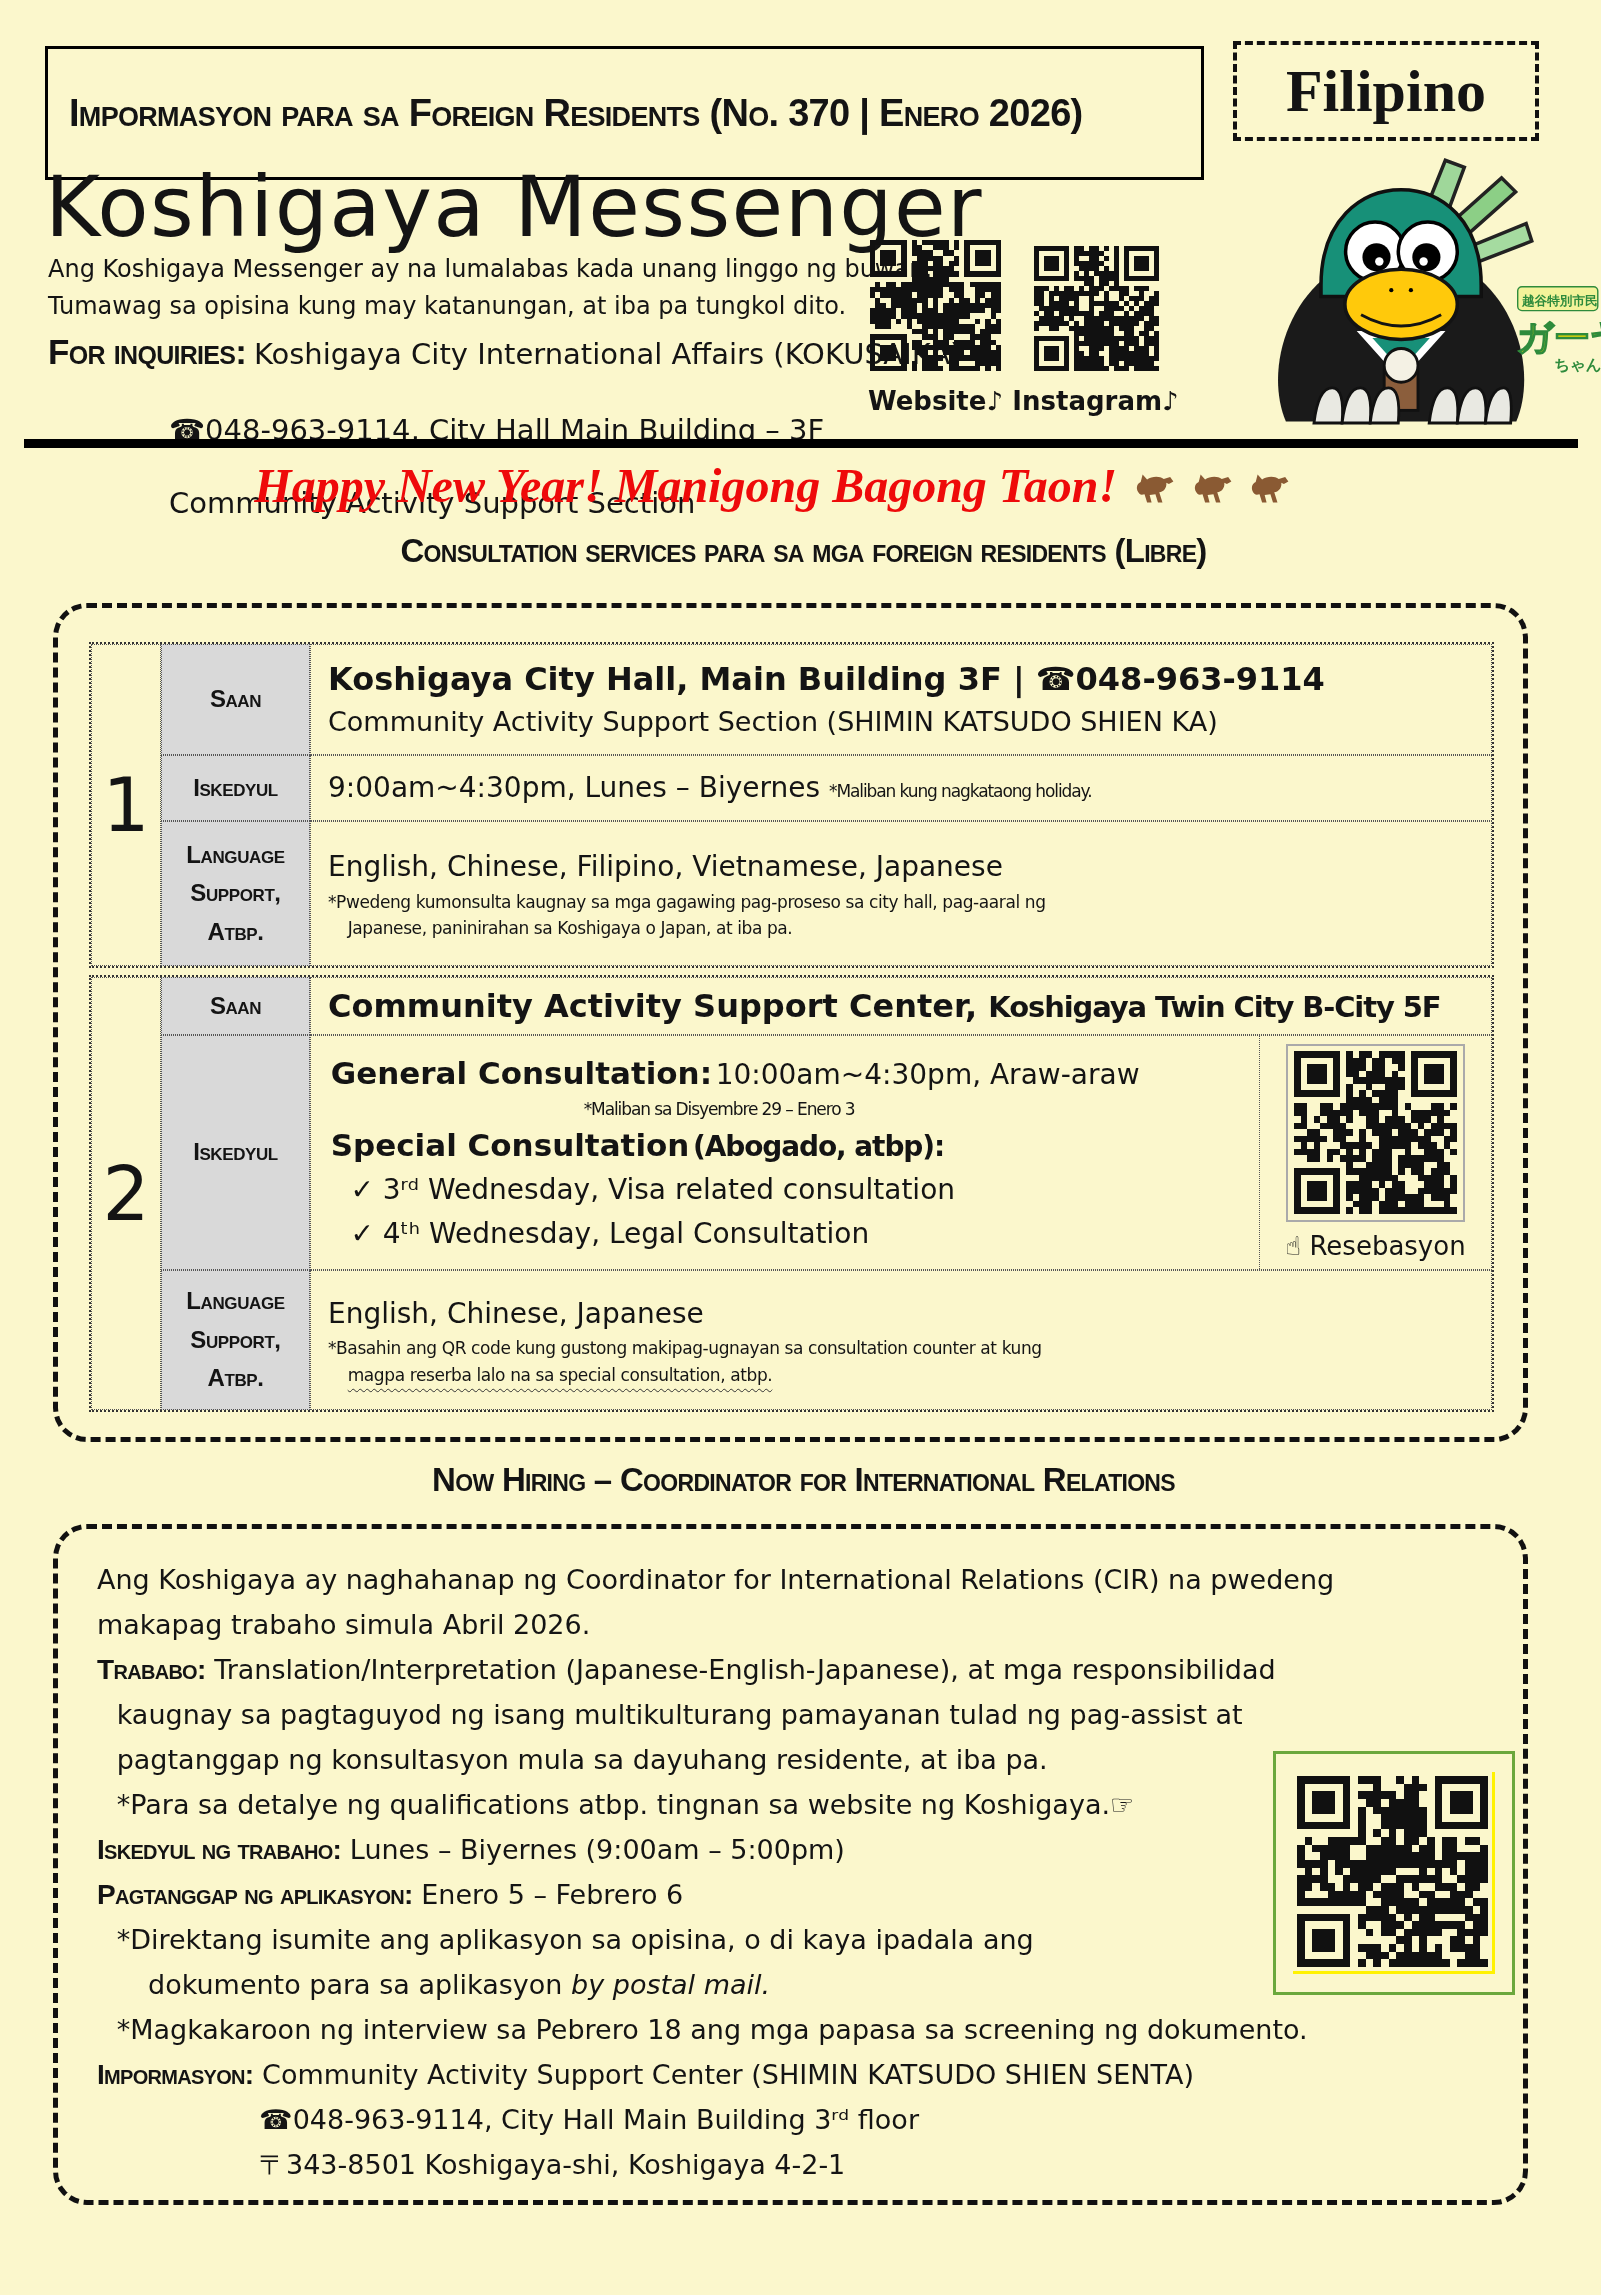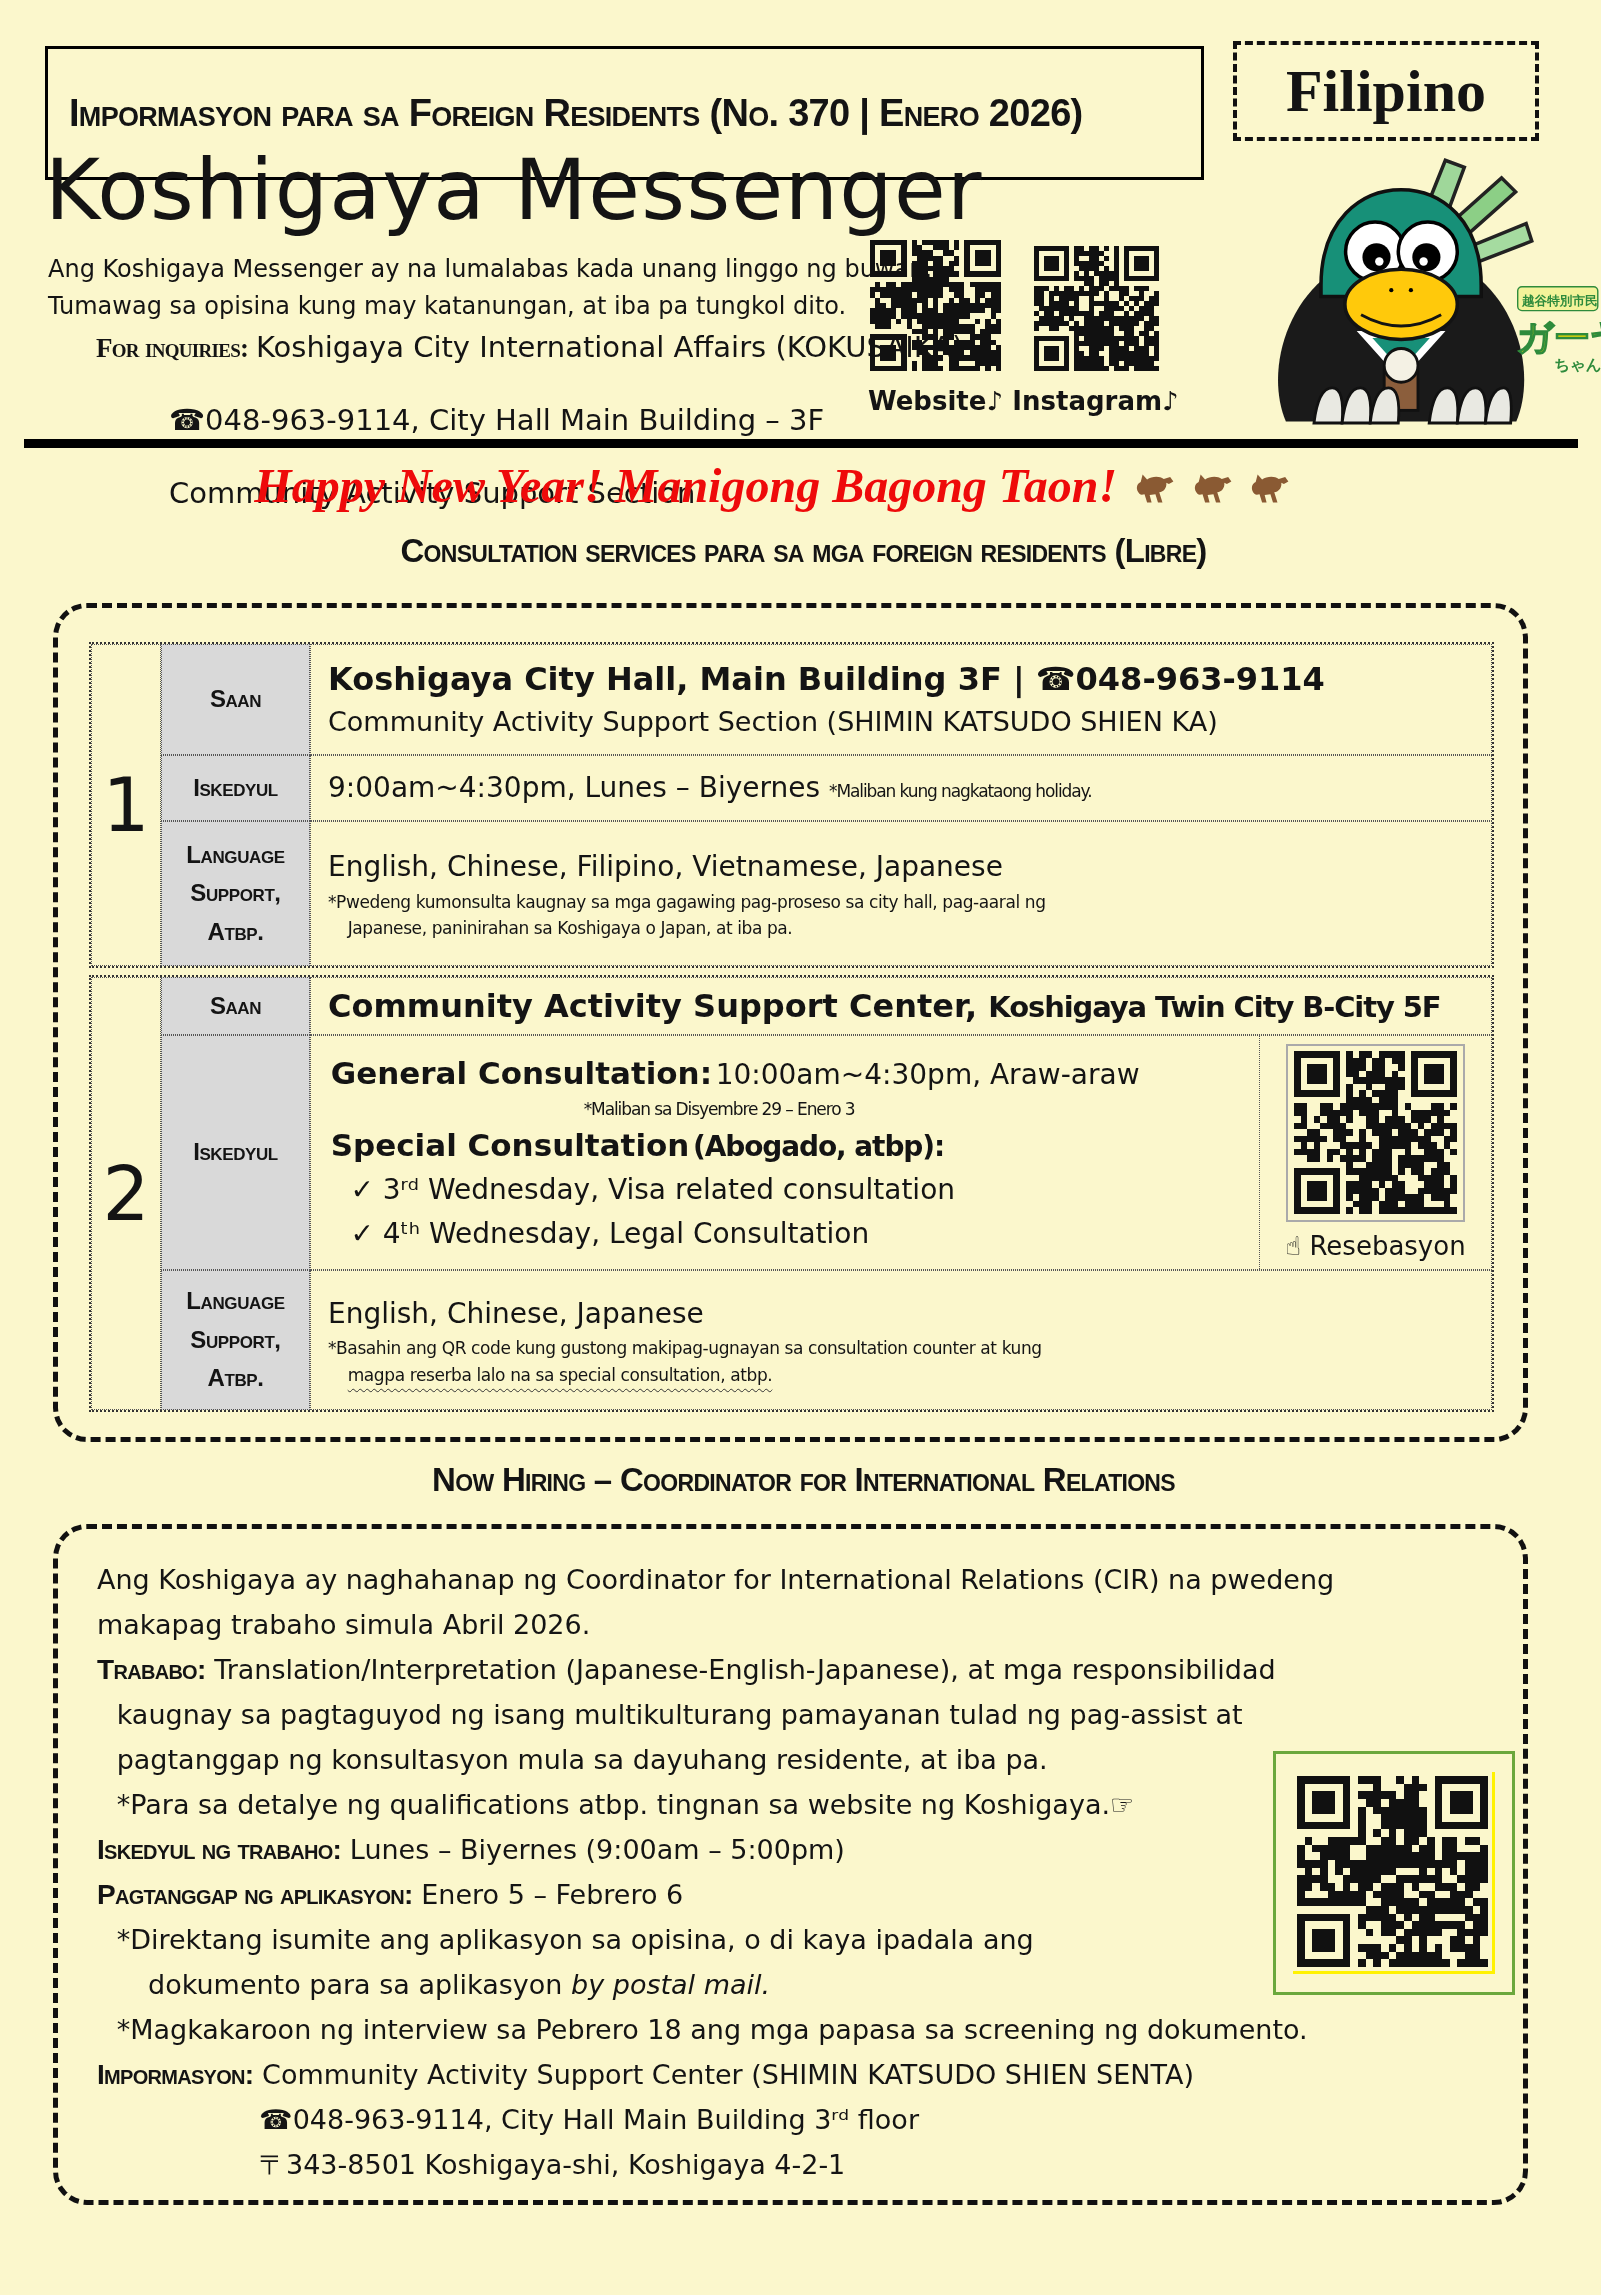--- a/index.html
+++ b/index.html
@@ -22,29 +22,29 @@
     font-variant:small-caps; font-weight:bold; font-size:38px;
     letter-spacing:-0.7px; font-family:"Liberation Sans", sans-serif;
   }
   .lang-badge {
     left:1233px; top:41px; width:306px; height:100px;
     border:4.9px dashed #111;
     display:flex; align-items:center; justify-content:center;
     font-family:"Liberation Serif", serif; font-weight:bold; font-size:60px;
   }
   .page-title {
-    left:45px; top:141px;
+    left:45px; top:158px;
     font-size:84px; letter-spacing:1.4px; font-weight:400;
   }
 
   
   .intro { left:48px; top:251px; width:815px; font-size:24px; line-height:1.55; }
   .intro .line { white-space:nowrap; }
-  .inq-label { font-variant:small-caps; font-weight:bold; font-size:27px;
-               font-family:Liberation Serif, serif; letter-spacing:-0.7px;margin-left:48px;}
+  .inq-label { font-variant:small-caps; font-weight:bold; font-size:35px;
+               font-family:Liberation Sans, sans-serif; letter-spacing:-0.7px;}
   .inq-value { font-size:29px; }
   .intro .indent { margin-left:121px; font-size:29px;margin-top:28px; }
 
   
   .qr { display:block; }
   .qr svg { width:100%; height:100%; display:block; }
   .qr-website { left:870px; top:240px; width:131px; height:131px; }
   .qr-instagram { left:1034px; top:246px; width:125px; height:125px; }
   .qr-toplabel { top:386px; font-weight:bold; font-size:26px; width:169px; text-align:center; }
   .lbl-web { left:851px; } .lbl-insta { left:1011px; }

